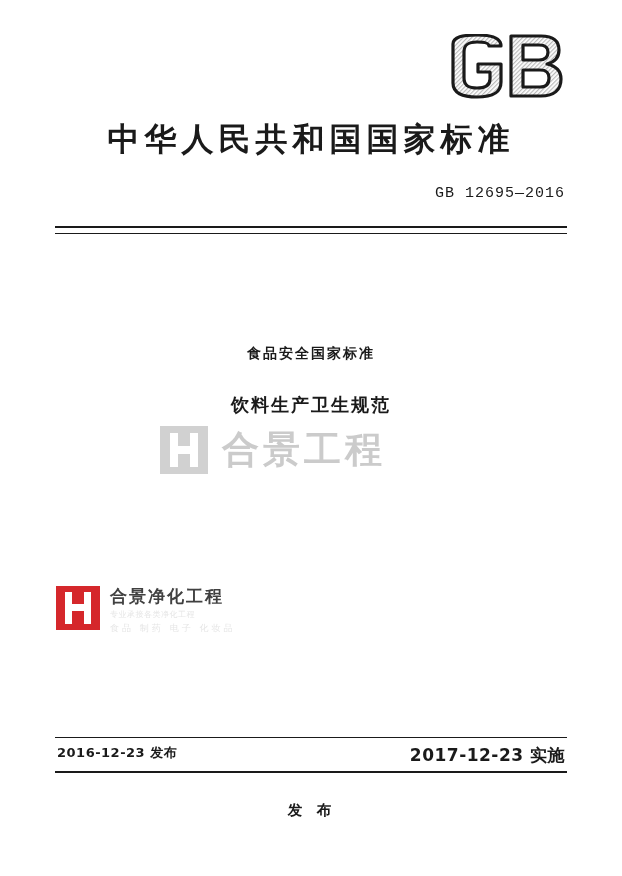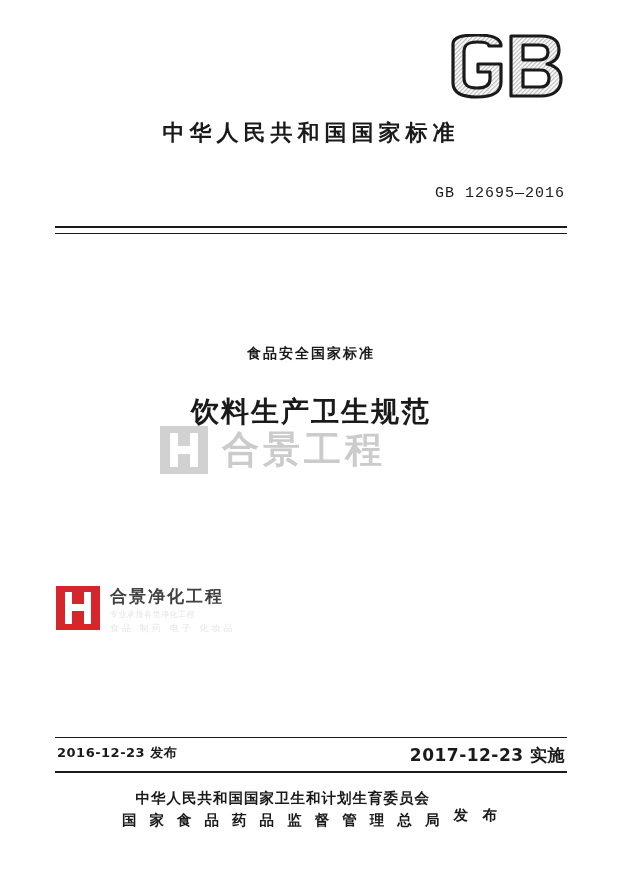--- a/index.html
+++ b/index.html
@@ -31,21 +31,21 @@
 
   
   .std-title {
     position: absolute;
     top: 118px;
     left: 0;
     width: 622px;
     text-align: center;
     font-family: "DejaVu Serif", "Liberation Serif", serif;
     font-weight: bold;
-    font-size: 22px;
+    font-size: 32px;
     letter-spacing: 5px;
     color: #1a1a1a;
     white-space: nowrap;
   }
 
   
   .std-number {
     position: absolute;
     top: 185px;
     right: 57px;
@@ -99,21 +99,21 @@
     color: #1a1a1a;
   }
   .doc-title-2 {
     position: absolute;
     top: 393px;
     left: 0;
     width: 622px;
     text-align: center;
     font-family: "DejaVu Sans", "Liberation Sans", sans-serif;
     font-weight: bold;
-    font-size: 28px;
+    font-size: 18px;
     letter-spacing: 2px;
     color: #1a1a1a;
   }
 
   
   .watermark-center {
     position: absolute;
     top: 425px;
     left: 160px;
     display: flex;
@@ -343,20 +343,16 @@
     </div>
   </div>
 
   <div class="rule-bottom"></div>
   <div class="rule-bottom2"></div>
 
   <div class="date-issue">2016-12-23 发布</div>
   <div class="date-effective">2017-12-23 实施</div>
 
   <div class="issuers">
-    <div class="issuer-lines">
-      <div class="issuer-line">中华人民共和国国家卫生和计划生育委员会</div>
-      <div class="issuer-line spaced">国 家 食 品 药 品 监 督 管 理 总 局</div>
-    </div>
     <div class="issue-word">发 布</div>
   </div>
 
 </div>
 
 </body></html>

